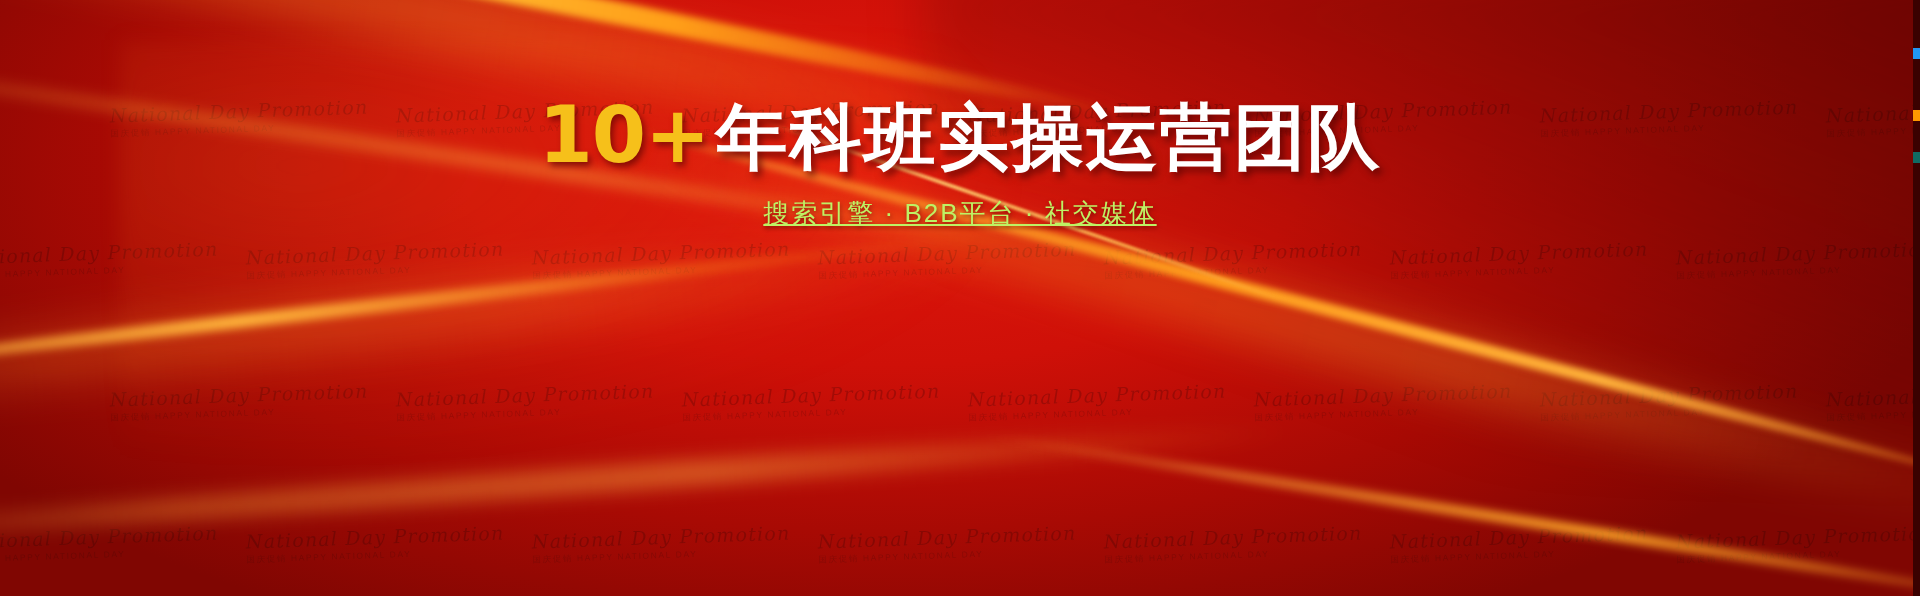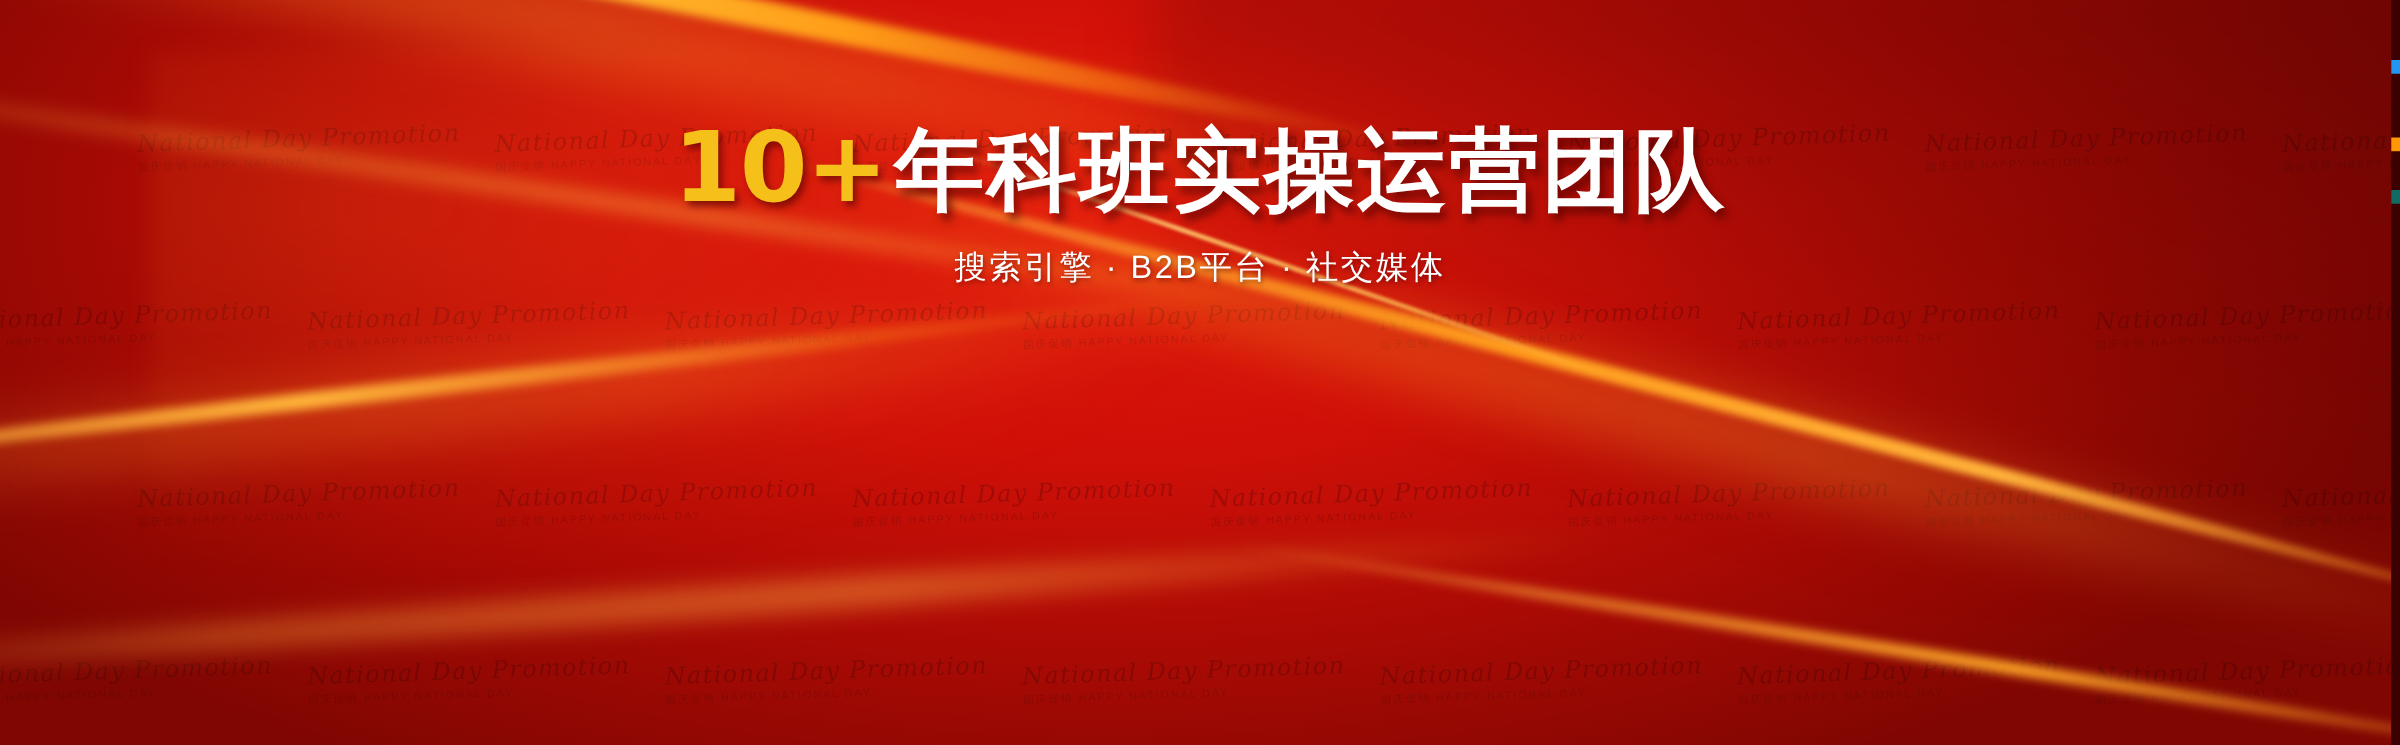--- a/index.html
+++ b/index.html
@@ -244,24 +244,25 @@
     font-weight: bold;
     color: #ffd400;
     letter-spacing: 1px;
     white-space: nowrap;
     text-shadow: 2px 3px 5px rgba(80,3,0,0.55);
   }
 
   .tagline {
     margin-top: 22px;
     font-size: 26px;
-    color: #ffffff;
+    color: #bef264;
     letter-spacing: 2px;
     white-space: nowrap;
     text-shadow: 1px 2px 4px rgba(70,2,0,0.55);
+    text-decoration: underline;
   }
 
   
   .right-sliver {
     position: absolute;
     top: 0;
     right: 0;
     width: 7px;
     height: 100%;
     background: #3a0100;

